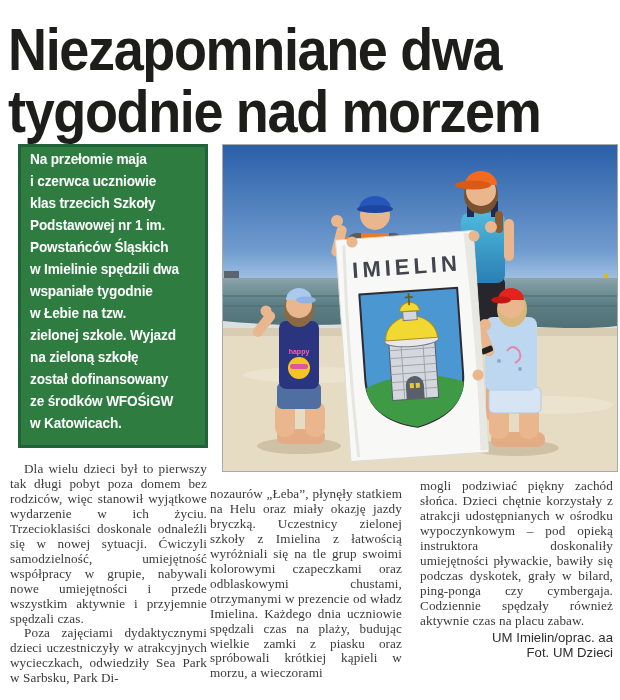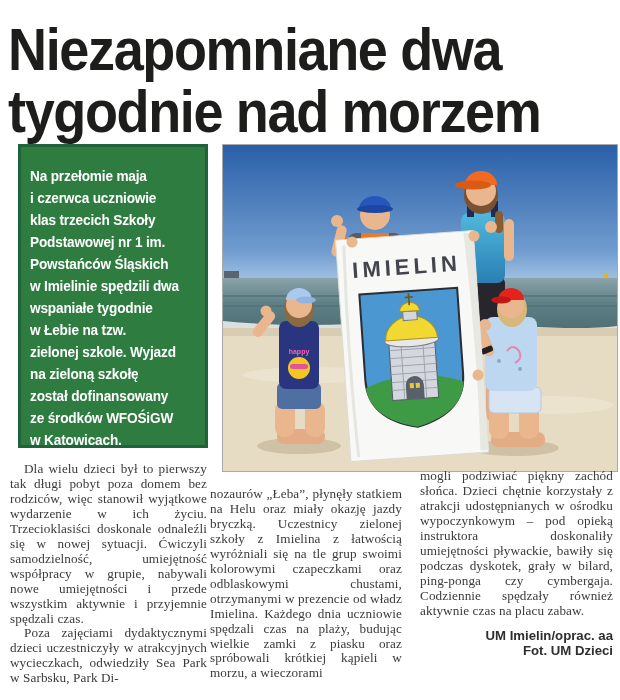--- a/index.html
+++ b/index.html
@@ -6,38 +6,38 @@
   body{width:620px;height:700px;background:#ffffff;font-family:"Liberation Sans",sans-serif;overflow:hidden;}
   .page{position:relative;width:620px;height:700px;background:#ffffff;}
 
   
   .headline{position:absolute;left:8px;top:-2px;width:610px;color:#1d1d1b;}
   .hl-line{font-weight:bold;font-size:60px;line-height:62px;letter-spacing:-1.5px;
            transform:scaleX(0.90);transform-origin:0 50%;white-space:nowrap;}
 
   
   .lead-box{position:absolute;left:18px;top:144px;width:190px;height:304px;box-sizing:border-box;
-            background:#2e7c40;border:3px solid #20633a;padding:18px 9px;}
+            background:#2e7c40;border:3px solid #20633a;padding:1px 9px;}
   .lead-text{color:#ffffff;font-weight:bold;font-size:15.5px;line-height:22px;
              white-space:pre-line;letter-spacing:-0.2px;
              transform:scaleX(0.88);transform-origin:0 0;width:193px;margin:0;}
 
   
   .photo{position:absolute;left:222px;top:144px;width:396px;height:328px;margin:0;
          border:1px solid #a9a9a9;box-sizing:border-box;overflow:hidden;background:#cfe0ee;}
   .photo svg{display:block;}
 
   
   .col{position:absolute;color:#3a3a3a;}
   .col p{margin:0;text-align:justify;font-size:13.2px;line-height:14.95px;letter-spacing:0.1px;font-family:Liberation Serif, serif;}
   .col p.indent{text-indent:14px;}
   .col1{left:10px;top:462px;width:197px;}
   .col2{left:210px;top:487px;width:192px;}
-  .col3{left:420px;top:469px;width:193px;}
-  .credits{margin-top:9px;text-align:right;font-weight:bold;font-size:13.2px;line-height:15.5px;color:#2e2e2e;}
+  .col3{left:420px;top:479px;width:193px;}
+  .credits{margin-top:1px;text-align:right;font-weight:normal;font-size:13.2px;line-height:15.5px;color:#2e2e2e;}
 </style>
 </head>
 <body>
 
 <div class="page">
 
   <h1 class="headline">
     <div class="hl-line">Niezapomniane dwa</div>
     <div class="hl-line">tygodnie nad morzem</div>
   </h1>

